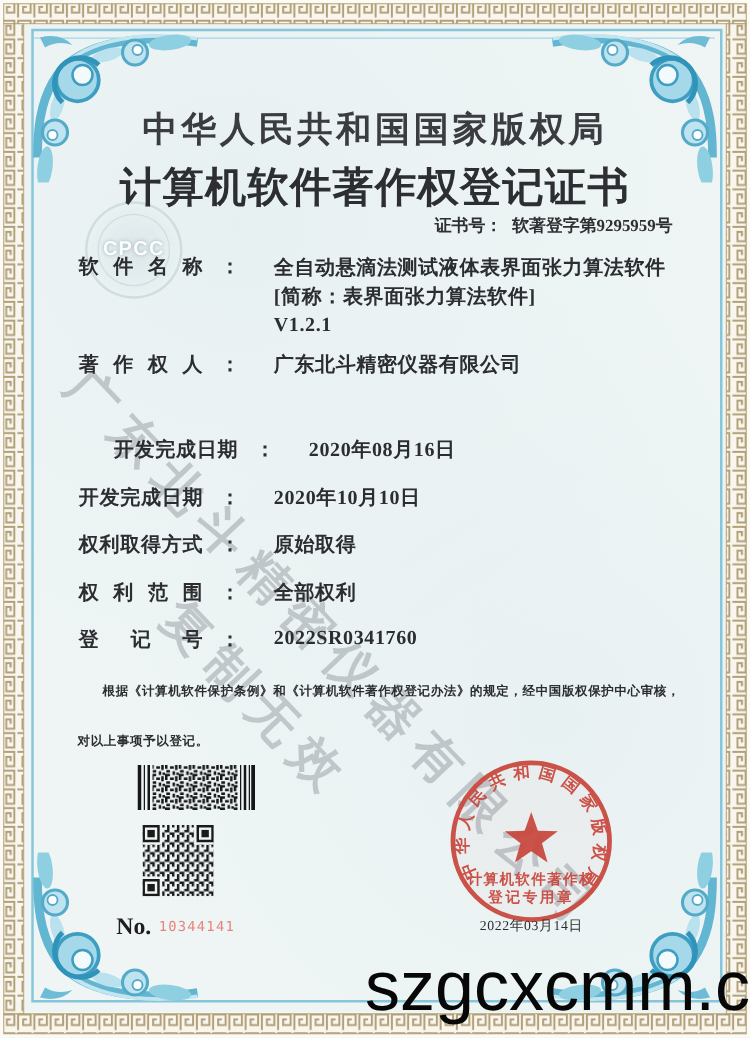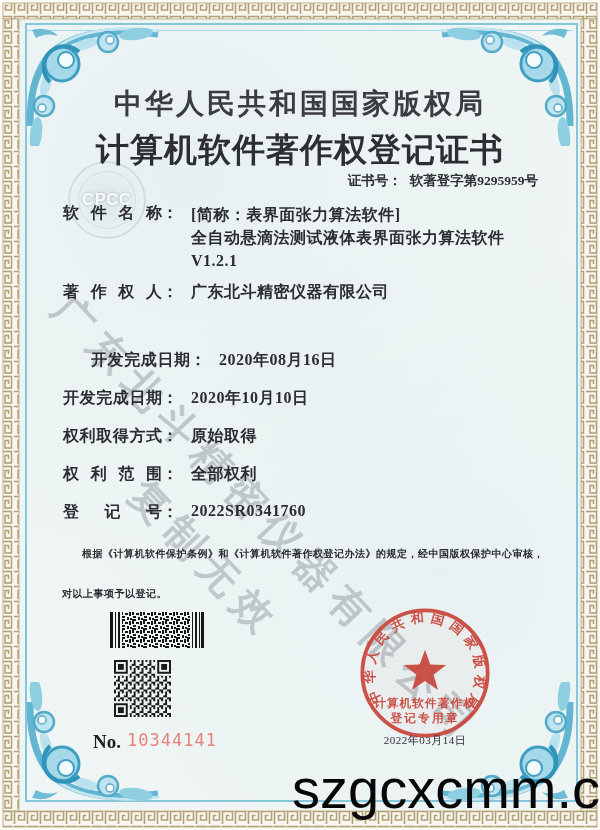--- a/index.html
+++ b/index.html
@@ -33,39 +33,39 @@
   .cert-title{
     position:absolute;left:0;top:128px;width:100%;text-align:center;
     font-size:33px;font-weight:700;letter-spacing:1px;color:#2d2e32;
   }
   .certno{
     position:absolute;right:62px;top:172px;font-size:13.5px;font-weight:700;color:#2e2f33;
   }
   .certno .lbl{margin-right:8px;}
 
   .fields{position:absolute;left:63px;top:0;width:480px;color:#2c2d31;}
-  .row{position:absolute;display:flex;align-items:flex-start;font-weight:700;font-size:16px;}
+  .row{position:absolute;display:flex;align-items:flex-start;font-weight:700;font-size:16px;gap:14px;}
   .f-label{display:inline-block;width:99px;text-align:justify;text-align-last:justify;flex:none;}
   .f-colon{flex:none;margin-right:13px;}
   .f-value{letter-spacing:.5px;}
   .sw-lines div{line-height:23px;}
 
   .statement{
     position:absolute;left:62px;top:534px;width:482px;
     font-size:10px;font-weight:700;color:#2c2d31;
     line-height:40px;text-indent:2em;letter-spacing:.5px;
   }
 
   .barcode{position:absolute;left:110px;top:612px;}
   .qrcode{position:absolute;left:114px;top:660px;}
 
   .serial{position:absolute;left:93px;top:731px;font-size:19px;color:#1d1d22;}
   .serial .no-label{font-weight:600;}
   .serial .no-value{
-    font-family:"DejaVu Sans Mono",monospace;font-size:17px;font-weight:400;
+    font-family:"DejaVu Sans Mono",monospace;font-size:11px;font-weight:400;
     color:#e9837d;letter-spacing:1px;position:relative;top:-2px;margin-left:6px;
   }
 
   .seal{position:absolute;left:356px;top:604px;width:138px;height:138px;opacity:.92;}
   .issue-date{
     position:absolute;left:350px;top:733px;width:150px;text-align:center;
     font-size:11px;font-weight:400;color:#2c2d31;letter-spacing:.5px;
   }
 
   .watermark{
@@ -170,22 +170,22 @@
     <div class="certno">
       <span class="lbl">证书号：</span><span>软著登字第9295959号</span>
     </div>
 
     <div class="fields">
 
       <div class="row" style="top:203px;">
         <span class="f-label">软件名称</span>
           <span class="f-colon">：</span>
         <span class="f-value sw-lines">
+          <div>全自动悬滴法测试液体表界面张力算法软件</div>
           <div>[简称：表界面张力算法软件]</div>
-          <div>全自动悬滴法测试液体表界面张力算法软件</div>
           <div>V1.2.1</div>
         </span>
       </div>
 
       <div class="row" style="top:282px;align-items:flex-end;">
         <span class="f-label">著作权人</span>
           <span class="f-colon">：</span>
         <span class="f-value">广东北斗精密仪器有限公司</span>
       </div>
 

